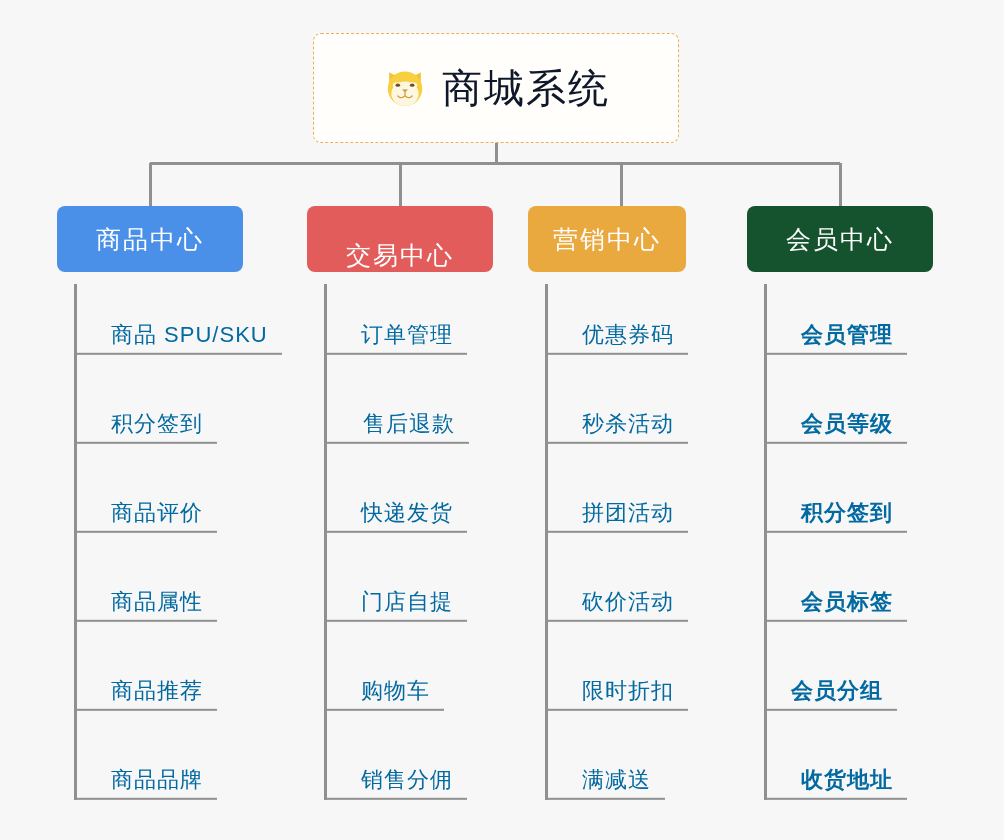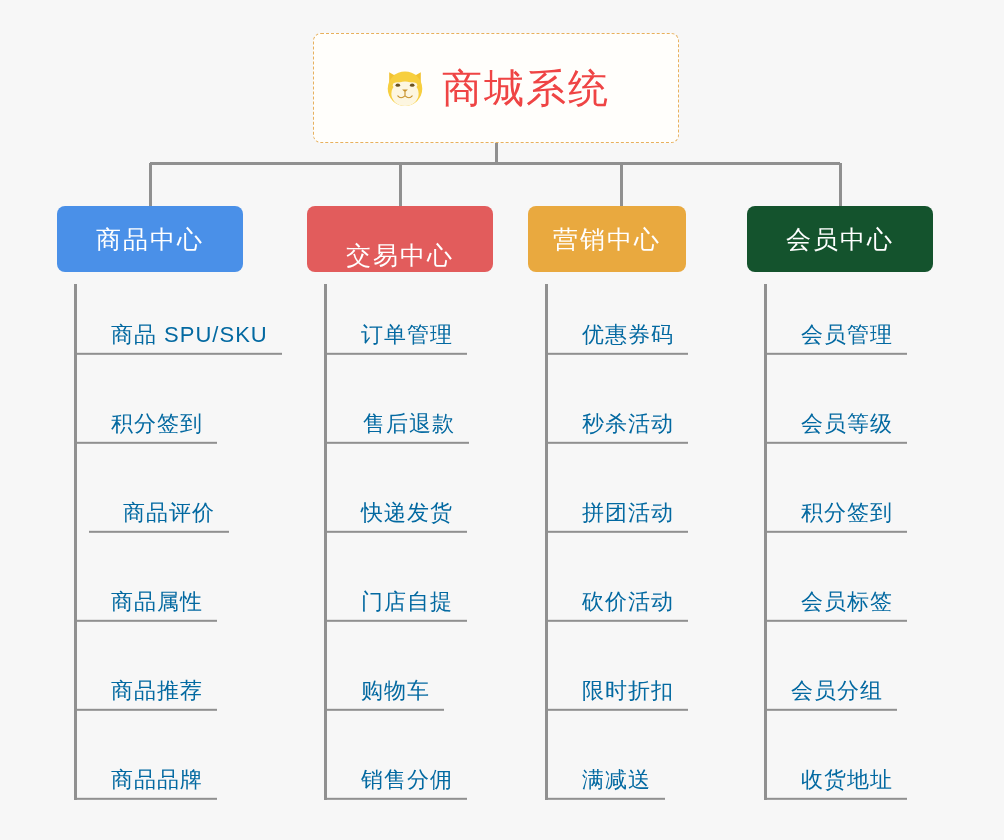--- a/index.html
+++ b/index.html
@@ -40,21 +40,21 @@
   }
   .root-icon {
     width: 46px;
     height: 46px;
     flex: 0 0 auto;
     display: block;
   }
   .root-title {
     font-size: 40px;
     line-height: 1;
-    color: #ef4444;
+    color: #0f172a;
     letter-spacing: 2px;
     white-space: nowrap;
   }
 
   
   #connectors {
     position: absolute;
     left: 0;
     top: 0;
     width: 1004px;
@@ -158,21 +158,21 @@
   </div>
 
   <div id="branches">
       <div class="branch col0">
         <div class="branch-header" style="background: rgb(74, 144, 232);">
           <span>商品中心</span>
         </div>
         <div class="branch-body" style="height: 516px;">
           <div class="leaf" style="top: 71px;"><div class="leaf-inner" style="transform: translateY(-100%);"><span class="leaf-label">商品 SPU/SKU</span></div></div>
           <div class="leaf" style="top: 160px;"><div class="leaf-inner" style="transform: translateY(-100%);"><span class="leaf-label">积分签到</span></div></div>
-          <div class="leaf" style="top: 249px;"><div class="leaf-inner" style="transform: translateY(-100%); margin-left: 12px;"><span class="leaf-label">商品评价</span></div></div>
+          <div class="leaf" style="top: 249px;"><div class="leaf-inner" style="transform: translateY(-100%);"><span class="leaf-label">商品评价</span></div></div>
           <div class="leaf" style="top: 338px;"><div class="leaf-inner" style="transform: translateY(-100%);"><span class="leaf-label">商品属性</span></div></div>
           <div class="leaf" style="top: 427px;"><div class="leaf-inner" style="transform: translateY(-100%);"><span class="leaf-label">商品推荐</span></div></div>
           <div class="leaf" style="top: 516px;"><div class="leaf-inner" style="transform: translateY(-100%);"><span class="leaf-label">商品品牌</span></div></div>
         </div>
       </div>
       <div class="branch col1">
         <div class="branch-header" style="background: rgb(226, 92, 92);">
           <span>交易中心</span>
         </div>
         <div class="branch-body" style="height: 516px;">
@@ -194,21 +194,21 @@
           <div class="leaf" style="top: 249px;"><div class="leaf-inner" style="transform: translateY(-100%);"><span class="leaf-label">拼团活动</span></div></div>
           <div class="leaf" style="top: 338px;"><div class="leaf-inner" style="transform: translateY(-100%);"><span class="leaf-label">砍价活动</span></div></div>
           <div class="leaf" style="top: 427px;"><div class="leaf-inner" style="transform: translateY(-100%);"><span class="leaf-label">限时折扣</span></div></div>
           <div class="leaf" style="top: 516px;"><div class="leaf-inner" style="transform: translateY(-100%);"><span class="leaf-label">满减送</span></div></div>
         </div>
       </div>
       <div class="branch col3">
         <div class="branch-header" style="background: #14532d;">
           <span>会员中心</span>
         </div>
-        <div class="branch-body" style="height: 516px;">
+        <div class="branch-body" style="height: 516px; font-weight: bold;">
           <div class="leaf" style="top: 71px;"><div class="leaf-inner" style="transform: translateY(-100%);"><span class="leaf-label">会员管理</span></div></div>
           <div class="leaf" style="top: 160px;"><div class="leaf-inner" style="transform: translateY(-100%);"><span class="leaf-label">会员等级</span></div></div>
           <div class="leaf" style="top: 249px;"><div class="leaf-inner" style="transform: translateY(-100%);"><span class="leaf-label">积分签到</span></div></div>
           <div class="leaf" style="top: 338px;"><div class="leaf-inner" style="transform: translateY(-100%);"><span class="leaf-label">会员标签</span></div></div>
           <div class="leaf" style="top: 427px;"><div class="leaf-inner" style="transform: translateY(-100%); padding-left: 24px;"><span class="leaf-label">会员分组</span></div></div>
           <div class="leaf" style="top: 516px;"><div class="leaf-inner" style="transform: translateY(-100%);"><span class="leaf-label">收货地址</span></div></div>
         </div>
       </div>
     </div>
 

